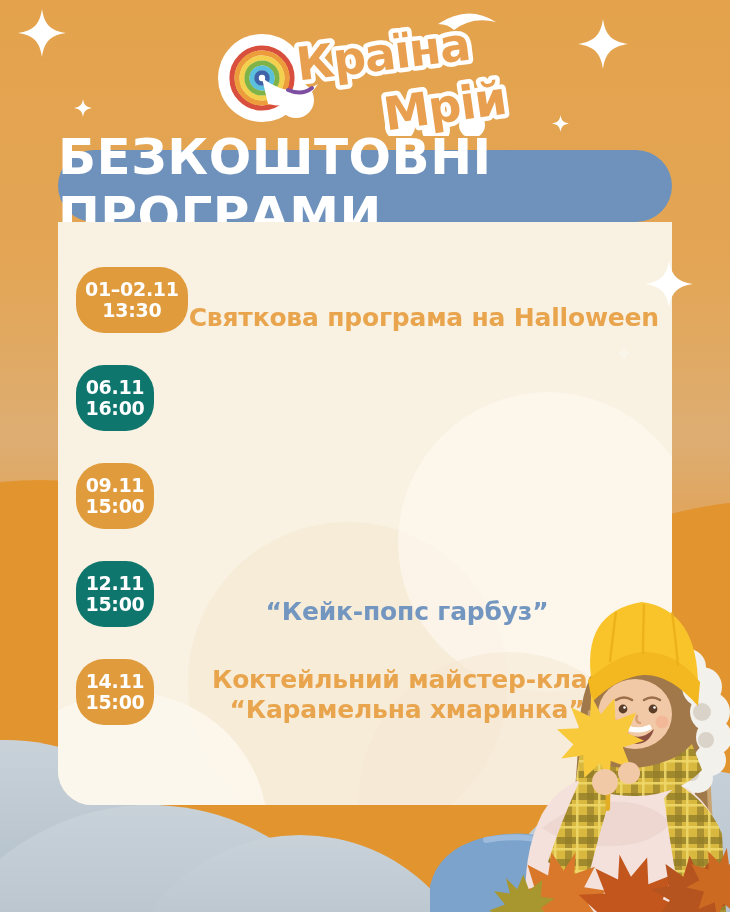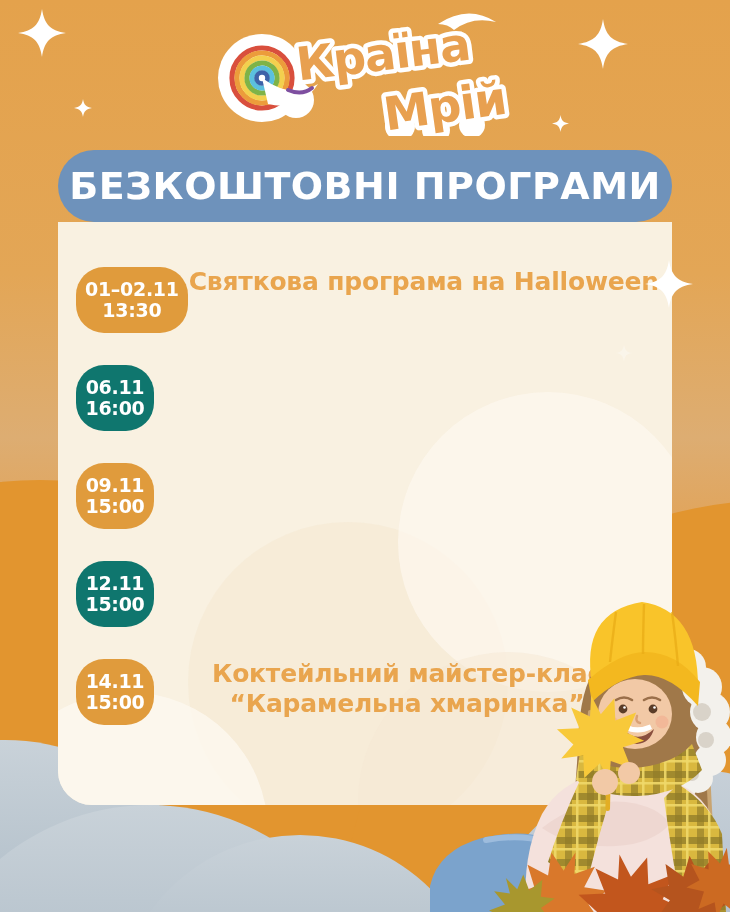--- a/index.html
+++ b/index.html
@@ -20,35 +20,35 @@
   
   .logo{position:absolute;left:200px;top:4px;width:330px;height:132px;}
   .logo-text{font-family:"DejaVu Sans",sans-serif;font-weight:bold;
     fill:#e8a050;stroke:#ffffff;stroke-width:9px;paint-order:stroke;
     stroke-linejoin:round;letter-spacing:-1px;}
 
   
   .title-pill{
     position:absolute;left:58px;top:150px;width:614px;height:72px;
     background:#6e92bb;border-radius:36px;
-    color:#ffffff;font-weight:bold;font-size:38px;letter-spacing:.5px;
+    color:#ffffff;font-weight:bold;font-size:50px;letter-spacing:.5px;
     display:flex;align-items:center;justify-content:center;
   }
 
   
   .card{position:absolute;left:58px;top:222px;width:614px;height:583px;
     background:#f9f1e1;border-radius:0 0 34px 34px;overflow:hidden;}
   .card-cloud{position:absolute;border-radius:50%;}
   .cc-1{left:130px;top:300px;width:320px;height:320px;background:#f4e6cf;opacity:.45;}
   .cc-2{left:-70px;top:470px;width:280px;height:280px;background:#fdf8ef;opacity:.85;}
   .cc-3{left:340px;top:170px;width:300px;height:300px;background:#fdf8ef;opacity:.7;}
   .cc-4{left:300px;top:430px;width:300px;height:300px;background:#f5e8d3;opacity:.5;}
 
   .rows{position:absolute;left:0;right:0;top:45px;display:flex;flex-direction:column;gap:32px;}
-  .event-row{display:flex;align-items:flex-start;height:66px;padding:0 12px 0 18px;}
+  .event-row{display:flex;align-items:flex-end;height:66px;padding:0 12px 0 18px;}
   .badge{min-width:78px;height:66px;border-radius:28px;padding:0 9px;
     display:flex;flex-direction:column;align-items:center;justify-content:center;
     color:#fff;font-weight:bold;font-size:19px;line-height:21.5px;
     letter-spacing:-.3px;white-space:nowrap;box-sizing:border-box;}
   .row-orange .badge{background:#e09b3c;}
   .row-blue  .badge{background:#0f766e;}
   .event-text{flex:1;text-align:center;font-weight:bold;font-size:25px;
     line-height:30px;letter-spacing:-.2px;}
   .event-text .line{display:block;white-space:nowrap;}
   .row-orange .event-text{color:#e9a54e;}
@@ -141,20 +141,21 @@
           <span>15:00</span>
         </div>
       </div>
 
       <div class="event-row row-blue">
         <div class="badge">
           <span>12.11</span>
           <span>15:00</span>
         </div>
         <div class="event-text">
+          <span class="line">“Кейк-попс гарбуз”</span>
         </div>
       </div>
 
       <div class="event-row row-orange">
         <div class="badge">
           <span>14.11</span>
           <span>15:00</span>
         </div>
         <div class="event-text">
           <span class="line">Коктейльний майстер-клас</span>

